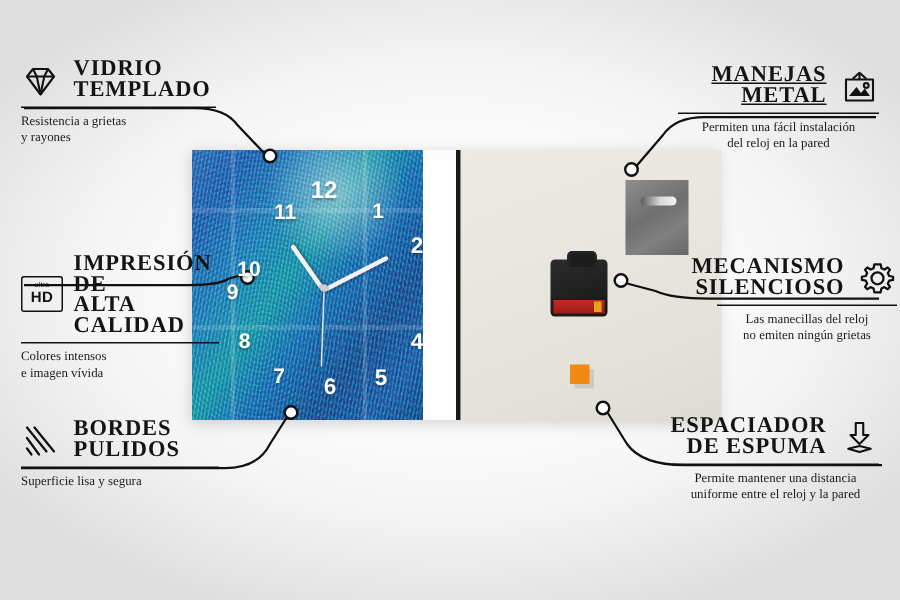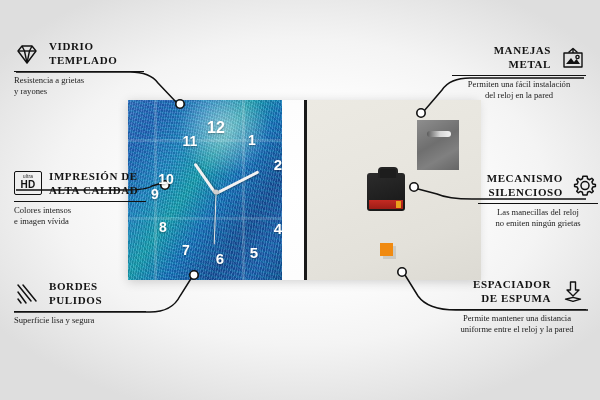--- a/index.html
+++ b/index.html
@@ -93,21 +93,21 @@
 
   
   .feature{position:absolute;}
   .f-left{text-align:right;}
   .f-right{text-align:left;}
   .f-head{display:flex;align-items:center;gap:9px;}
   .f-left .f-head{justify-content:flex-start;}
   .f-right .f-head{justify-content:flex-end;}
   .f-title{
     font-family:"Liberation Serif",serif;font-weight:700;
-    font-size:11px;line-height:13.5px;letter-spacing:.6px;color:#141414;
+    font-size:15px;line-height:13.5px;letter-spacing:.6px;color:#141414;
     white-space:pre-line;text-transform:uppercase;
   }
   .f-left .f-title{text-align:left;}
   .f-right .f-title{text-align:right;}
   .f-rule{height:1.4px;background:#111;margin:4px 0 3px;}
   .f-desc{
     font-family:"Liberation Serif",serif;font-size:8.6px;line-height:10.6px;
     color:#1b1b1b;white-space:pre-line;
   }
   .f-left .f-desc{text-align:left;}
@@ -237,21 +237,21 @@
       </span>
       <span class="f-title">BORDES
 PULIDOS</span>
     </div>
     <div class="f-rule"></div>
     <div class="f-desc">Superficie lisa y segura</div>
   </div>
 
   <div class="feature f-right" style="left:452px;top:44px;width:134px;">
     <div class="f-head">
-      <span class="f-title" style="flex:1;">MANEJAS
+      <span class="f-title" style="flex:1;text-decoration:underline;">MANEJAS
 METAL</span>
       <span class="f-icon">
         <svg viewBox="0 0 26 26">
             <g fill="none" stroke="#111" stroke-width="1.4" stroke-linejoin="round">
           <rect x="4" y="8" width="18" height="14"></rect>
           <path d="M13,8 L13,4"></path>
               <path d="M8.5,7.5 L13,3.5 L17.5,7.5"></path>
           <path d="M6,19 L11,13 L14,17 L16.5,14 L20,19 Z" fill="#111" stroke="none"></path>
           <circle cx="17.5" cy="12" r="1.6"></circle>
         </g>

